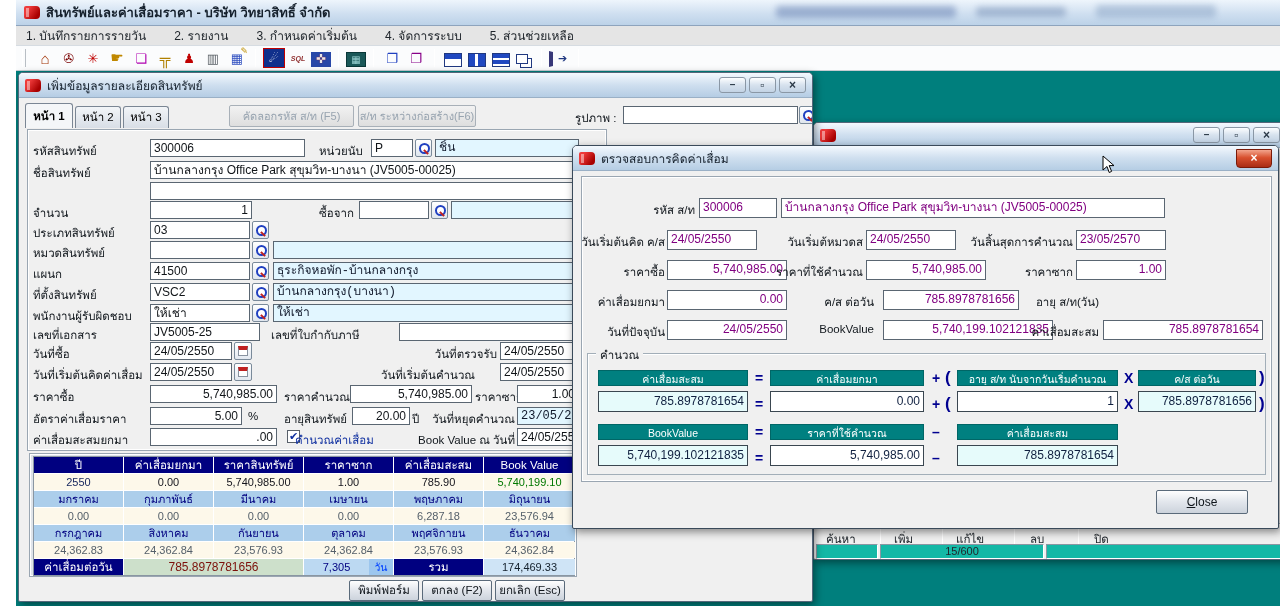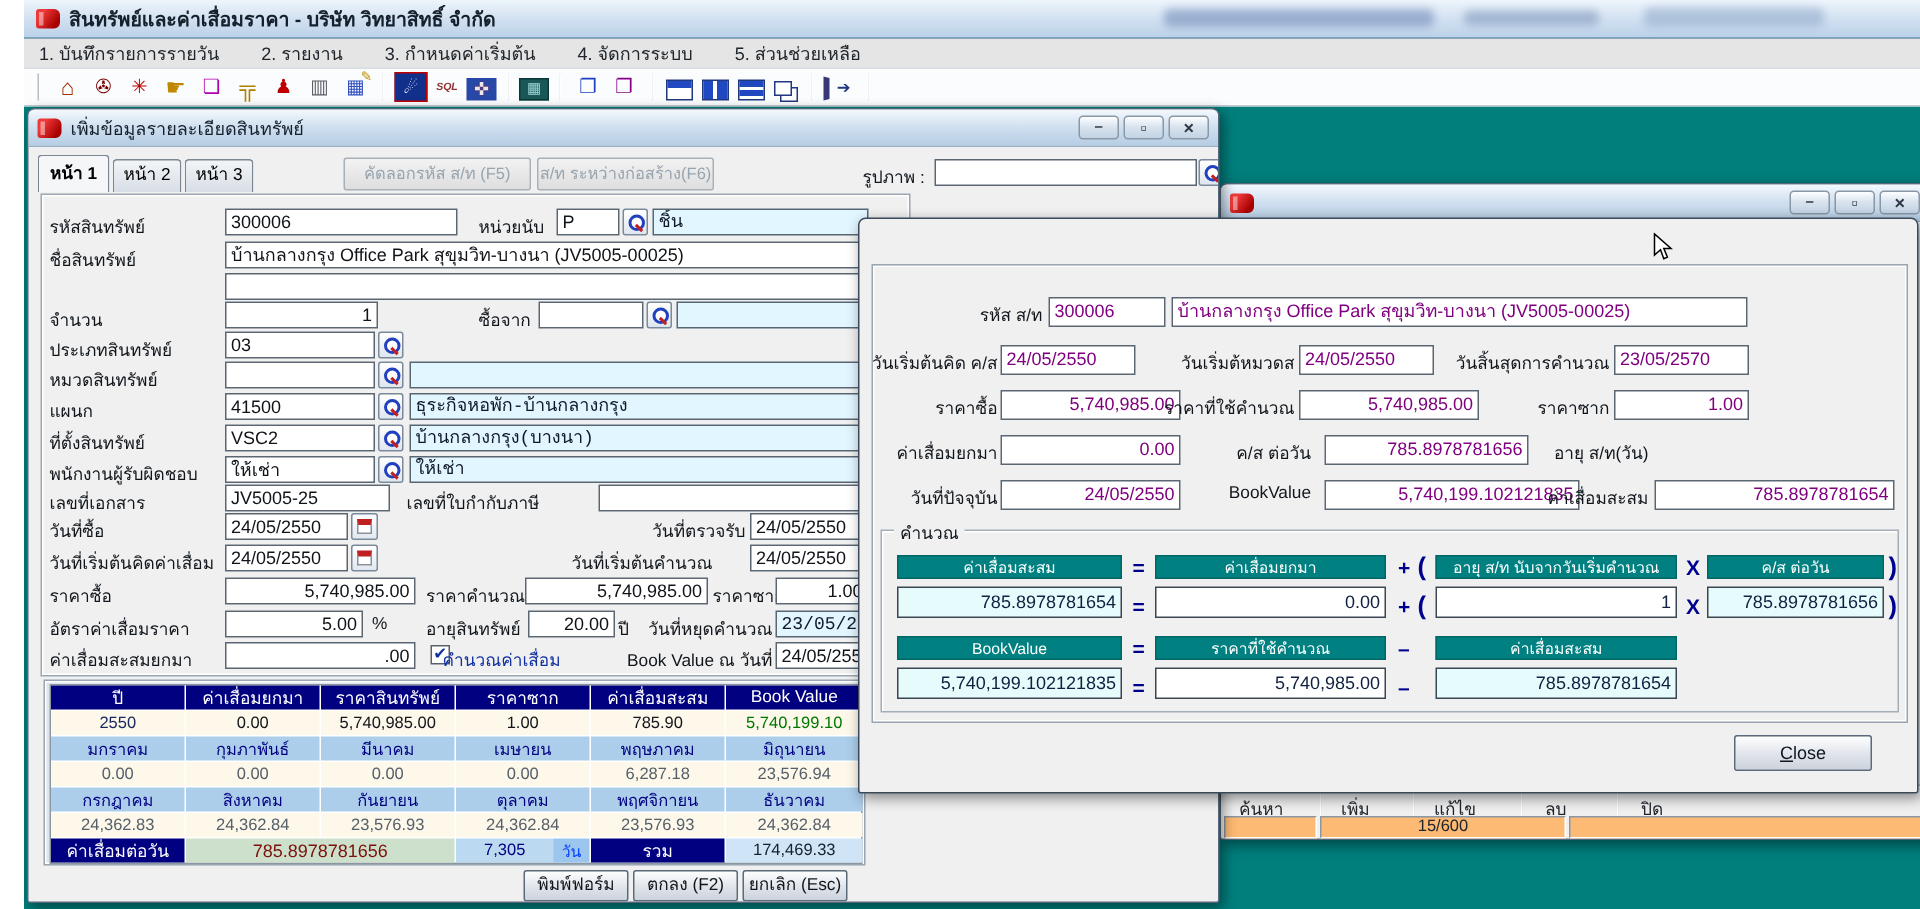--- a/index.html
+++ b/index.html
@@ -122,21 +122,21 @@
     line-height:19px; text-align:right; padding:0 3px; color:#102040; white-space:nowrap; overflow:hidden; }
   .cbox.cyc { background:#e6fbfb; }
 
   .gbox { position:absolute; border:1px solid #a2aeb8; box-shadow:inset 1px 1px 0 #fff; }
   .legend { position:absolute; top:-8px; left:8px; background:#f0f0f0; padding:0 4px; font-size:11.5px; color:#10161c; }
 
   
   .flatlbl { position:absolute; font-size:11.5px; color:#20262c; }
   .vsep { position:absolute; width:1px; background:#b8bec4; border-right:1px solid #fff; height:16px; }
   .sbox { position:absolute; height:15px; border:1px solid; border-color:#8a96a2 #fff #fff #8a96a2;
-    background:#fdba74; font-size:11px; text-align:center; color:#20262c; line-height:13px; }
+    background:#14b8a6; font-size:11px; text-align:center; color:#20262c; line-height:13px; }
 </style>
 </head>
 <body>
 
 <div id="screen">
 
   <div class="a" id="titlebar">
     <span class="book"></span>
     <span id="titletext">สินทรัพย์และค่าเสื่อมราคา - บริษัท วิทยาสิทธิ์  จำกัด</span>
   </div>
@@ -366,20 +366,27 @@
       <div class="th">รวม</div>
       <div class="tv">174,469.33</div>
     </div>
 
     <span class="btn" style="left:330px;top:507px;width:70px;">พิมพ์ฟอร์ม</span>
     <span class="btn" style="left:403px;top:507px;width:70px;">ตกลง (F2)</span>
     <span class="btn" style="left:476px;top:507px;width:70px;">ยกเลิก (Esc)</span>
   </div>
 
   <div class="win" style="left:556px;top:145px;width:707px;height:384px;border-color:#3a4a5a;">
+    <div class="wtbar">
+      <span class="book"></span>
+      <span class="wtitle">ตรวจสอบการคิดค่าเสื่อม</span>
+      <span class="wbtns">
+        <span class="wbtn red g-cls"></span>
+      </span>
+    </div>
 
     <div class="p3d" style="left:8px;top:30px;width:691px;height:306px;"></div>
 
     <span class="lbl rlbl" style="left:30px;top:55px;width:92px;">รหัส ส/ท</span>
     <div class="box pp" style="left:126px;top:52px;width:78px;height:20px;">300006</div>
     <div class="box pp" style="left:208px;top:52px;width:384px;height:20px;">บ้านกลางกรุง Office Park สุขุมวิท-บางนา (JV5005-00025)</div>
 
     <span class="lbl rlbl" style="left:8px;top:87px;width:84px;">วันเริ่มต้นคิด ค/ส</span>
     <div class="box pp" style="left:94px;top:84px;width:90px;height:20px;">24/05/2550</div>
     <span class="lbl rlbl" style="left:193px;top:87px;width:97px;">วันเริ่มต้หมวดส</span>

